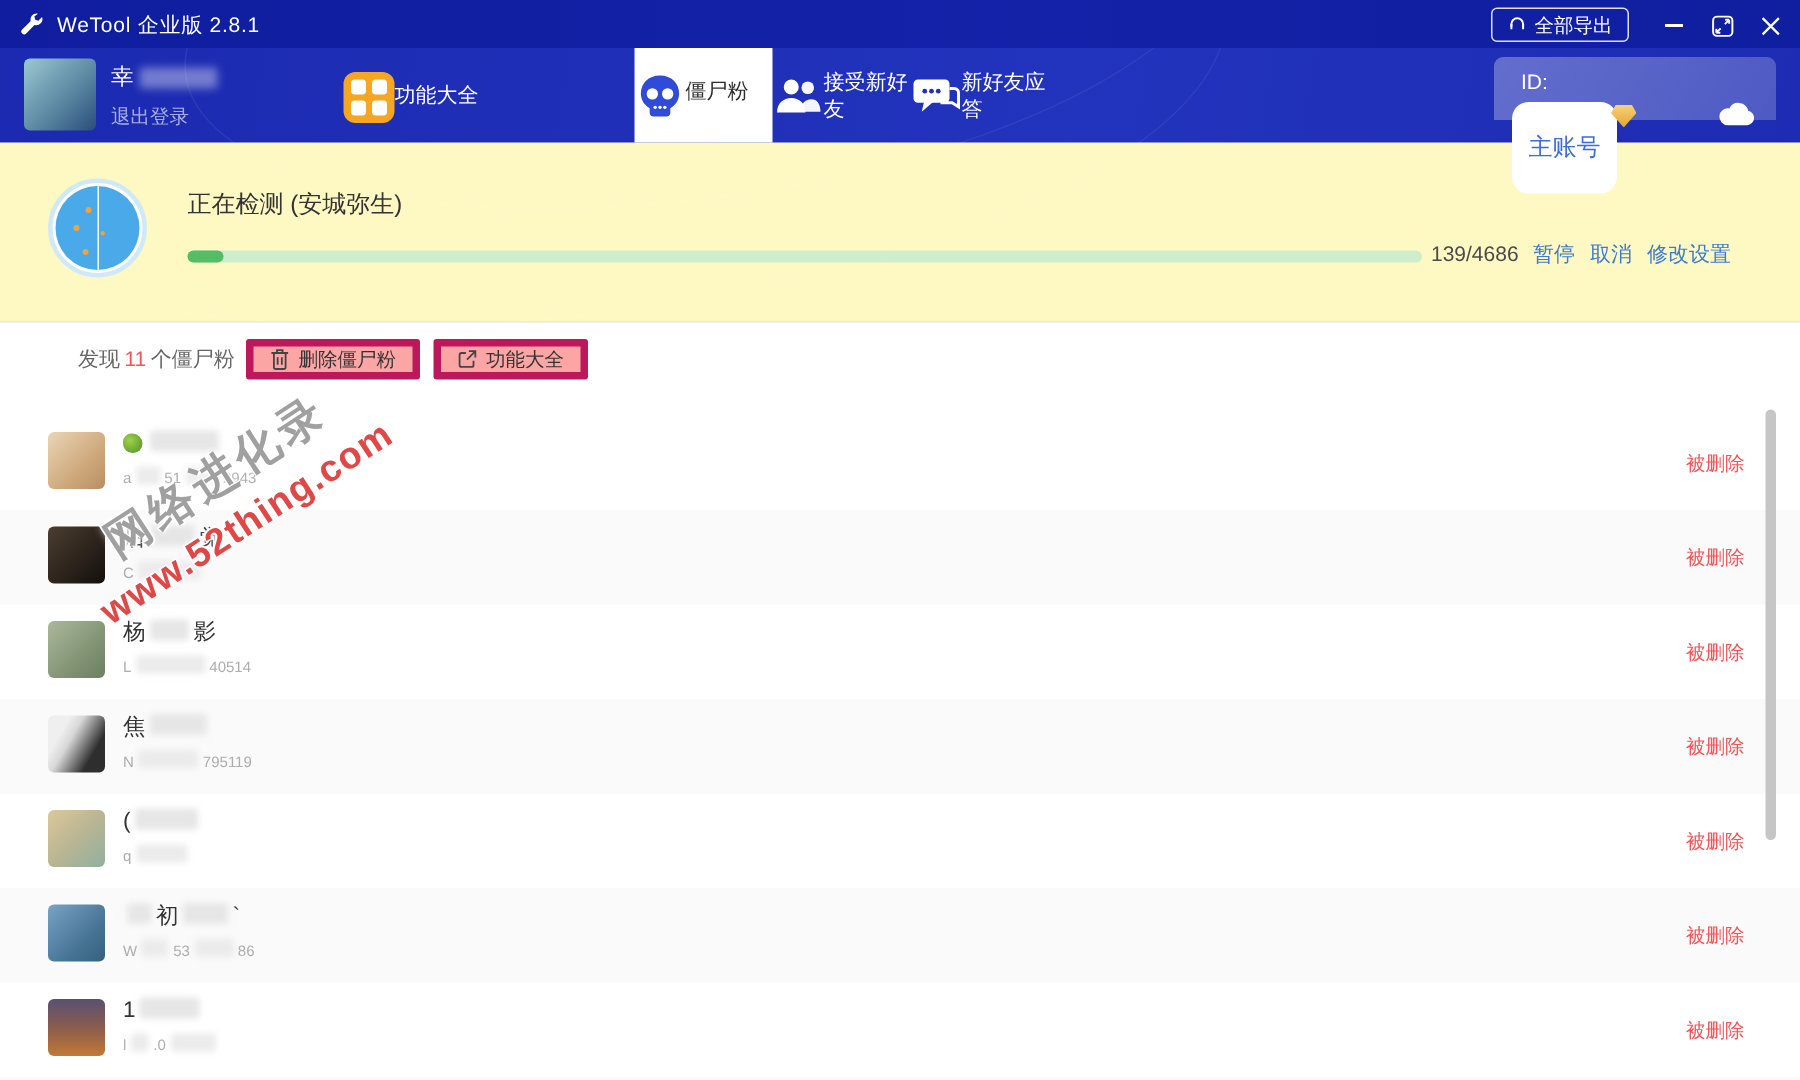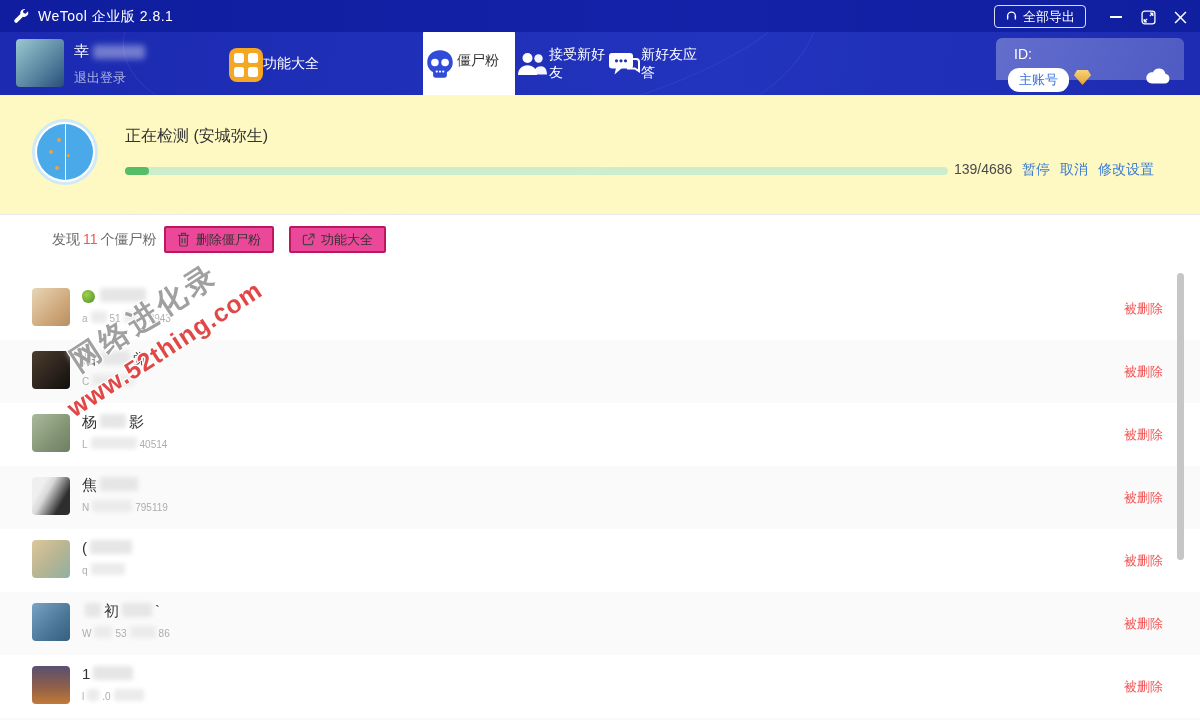--- a/index.html
+++ b/index.html
@@ -42,22 +42,22 @@
   .tab-active { top:-9px; height:72px; background:#fff; border-radius:10px 10px 0 0; }
   .tab-active .ticon { margin-top:9px; }
   .tab-active .tlabel { color:#2b2b2b; margin-top:3px; }
   .grid-icon { width:34px; height:34px; background:#f5a723; border-radius:8px; display:grid;
     grid-template-columns:10px 10px; grid-template-rows:10px 10px; gap:4px; align-content:center; justify-content:center; }
   .grid-icon i { background:#fff; border-radius:2.5px; }
 
   .idpanel { position:absolute; right:16px; top:6px; width:188px; height:42px;
     background:linear-gradient(120deg,rgba(255,255,255,.30),rgba(255,255,255,.22)); border-radius:6px 6px 0 0; }
   .idlabel { position:absolute; left:18px; top:8px; color:#fff; font-size:14px; }
-  .badge { position:absolute; left:12px; top:30px; background:#fff; color:#3a6fd8; font-size:13px;
-    padding:3px 11px; border-radius:11px; }
+  .badge { position:absolute; left:12px; top:30px; background:#fff; color:#3a6fd8; font-size:16px;
+    padding:20px 11px; border-radius:11px; }
   .gem { position:absolute; left:78px; top:32px; width:17px; height:15px;
     background:linear-gradient(180deg,#f8d27a,#e3a42e); 
     clip-path:polygon(50% 100%, 0 35%, 18% 0, 82% 0, 100% 35%); }
   .cloud-ic { position:absolute; right:12px; top:28px; }
 
   
   .progress-sec { position:absolute; top:95px; left:0; right:0; height:120px; background:#fef9c3;
     border-bottom:1px solid #e7eaec; }
   .radar { position:absolute; left:32px; top:24px; width:66px; height:66px; border-radius:50%;
     background:#fff; border:3px solid #cfe9f8; }
@@ -72,21 +72,21 @@
     background:#cdeecd; cursor:pointer; }
   .prog-fill { width:24px; height:8px; border-radius:4px; background:#55bd66; }
   .prog-count { position:absolute; left:954px; top:66px; font-size:14px; color:#4a4a4a; }
   .plink { position:absolute; top:66px; font-size:14px; color:#3a7bd5; cursor:pointer; }
   .lk-pause { left:1022px; } .lk-cancel { left:1060px; } .lk-settings { left:1098px; }
 
   
   .toolbar { position:absolute; top:216px; left:0; right:0; height:46px; background:#fff;margin-left:36px; }
   .found { position:absolute; left:16px; top:15px; font-size:14px; color:#666; }
   .found .red { color:#f25555; margin:0 3px; }
-  .tbtn { position:absolute; top:10px; height:27px; background:#ec4899; border:2px solid #be185d;
+  .tbtn { position:absolute; top:10px; height:27px; background:#fca5a5; border:5px solid #be185d;
     border-radius:2px; font-size:13px; color:#333; display:flex; align-items:center; gap:6px;
     padding:0 11px; cursor:pointer; font-family:"Liberation Sans",sans-serif; }
   .btn-delete { left:128px; } .btn-export { left:253px; }
 
   
   .list { position:absolute; top:262px; left:0; right:0; bottom:0; background:#fff; padding-top:15px; overflow:hidden; }
   .row { position:relative; height:63px; }
   .row.alt { background:#fafafa; }
   .avatar { position:absolute; left:32px; top:11px; width:38px; height:38px; border-radius:4px; }
   .av1 { background:linear-gradient(135deg,#e9d6b6,#cfa97c 60%,#b88e61); }

